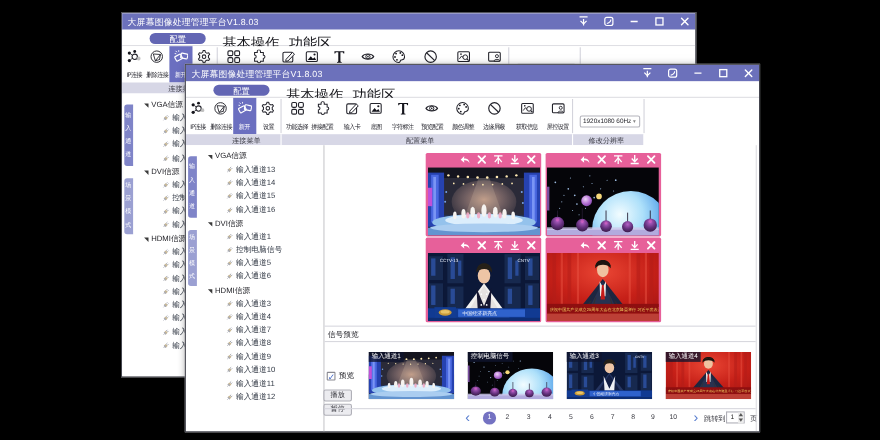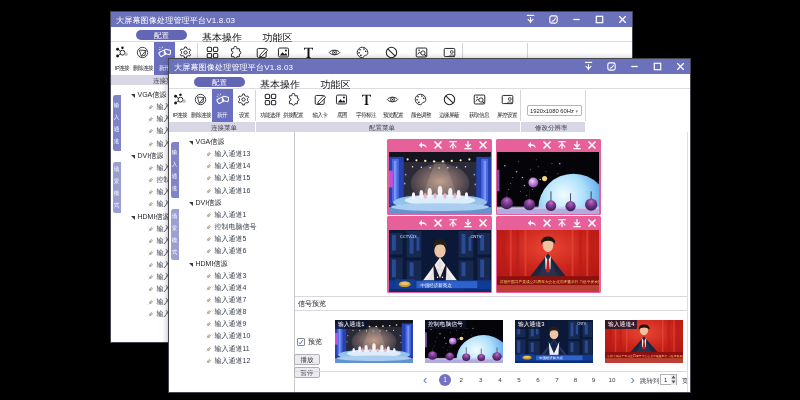--- a/index.html
+++ b/index.html
@@ -1,21 +1,21 @@
 <!DOCTYPE html>
 <html><head><meta charset="utf-8"><style>
 *{margin:0;padding:0;box-sizing:border-box}
 html,body{width:800px;height:400px;background:#000;overflow:hidden;font-family:"Liberation Sans",sans-serif;-webkit-font-smoothing:antialiased}
 .win{position:absolute;width:523px;height:333px;background:#fff;border:1px solid #44454e;box-shadow:2px 3px 8px rgba(0,0,0,0.55);overflow:hidden;filter:blur(0.4px)}
 .tbar{position:absolute;left:0;top:0;width:100%;height:15px;background:#6c71bb}
 .ttl{position:absolute;left:5px;top:3px;color:#fff;font-size:8px;letter-spacing:0.2px}
 .wbtn{position:absolute;top:2px}
 .menur{position:absolute;left:0;top:15px;width:100%;height:15px;background:#fff;border-bottom:1px solid #dcdce2}
 .pill{position:absolute;left:25px;top:2.5px;width:51px;height:10.5px;border-radius:5.5px;background:#6366b4;color:#fff;font-size:7.5px;text-align:center;line-height:11px}
-.mi{position:absolute;top:3.5px;font-size:10px;color:#15151a}
+.mi{position:absolute;top:3.5px;font-size:13px;color:#15151a}
 .toolr{position:absolute;left:0;top:30px;width:100%;height:33px;background:#fff}
 .tbsel{position:absolute;left:42.5px;top:0;width:21px;height:33px;background:#6b6fc0}
 .tbc{position:absolute;top:0;width:26px;height:33px}
 .tbi{position:absolute;left:6.5px;top:3px;width:13px;height:13px}
 .tbl{position:absolute;left:0;top:21.5px;width:26px;text-align:center;font-size:6px;color:#23232b;letter-spacing:-0.6px;white-space:nowrap;overflow:hidden;transform:scaleX(0.92);transform-origin:center}
 .vsep{position:absolute;top:1px;width:1px;height:31px;background:#d4d4dc}
 .dd{position:absolute;left:357.5px;top:16px;width:55px;height:11px;border:1px solid #b4b4bc;border-radius:2px;background:#fff;font-size:5.8px;color:#26262c;line-height:10px;text-align:center}
 .dda{color:#888;font-size:5px}
 .gstrip{position:absolute;left:0;top:63px;width:416px;height:10px;background:#d7d7e6}
 .gstrip span{position:absolute;top:1.5px;font-size:6.5px;color:#3c3c46}.gstrip i{position:absolute;top:0;width:1px;height:10px;background:#fff}

